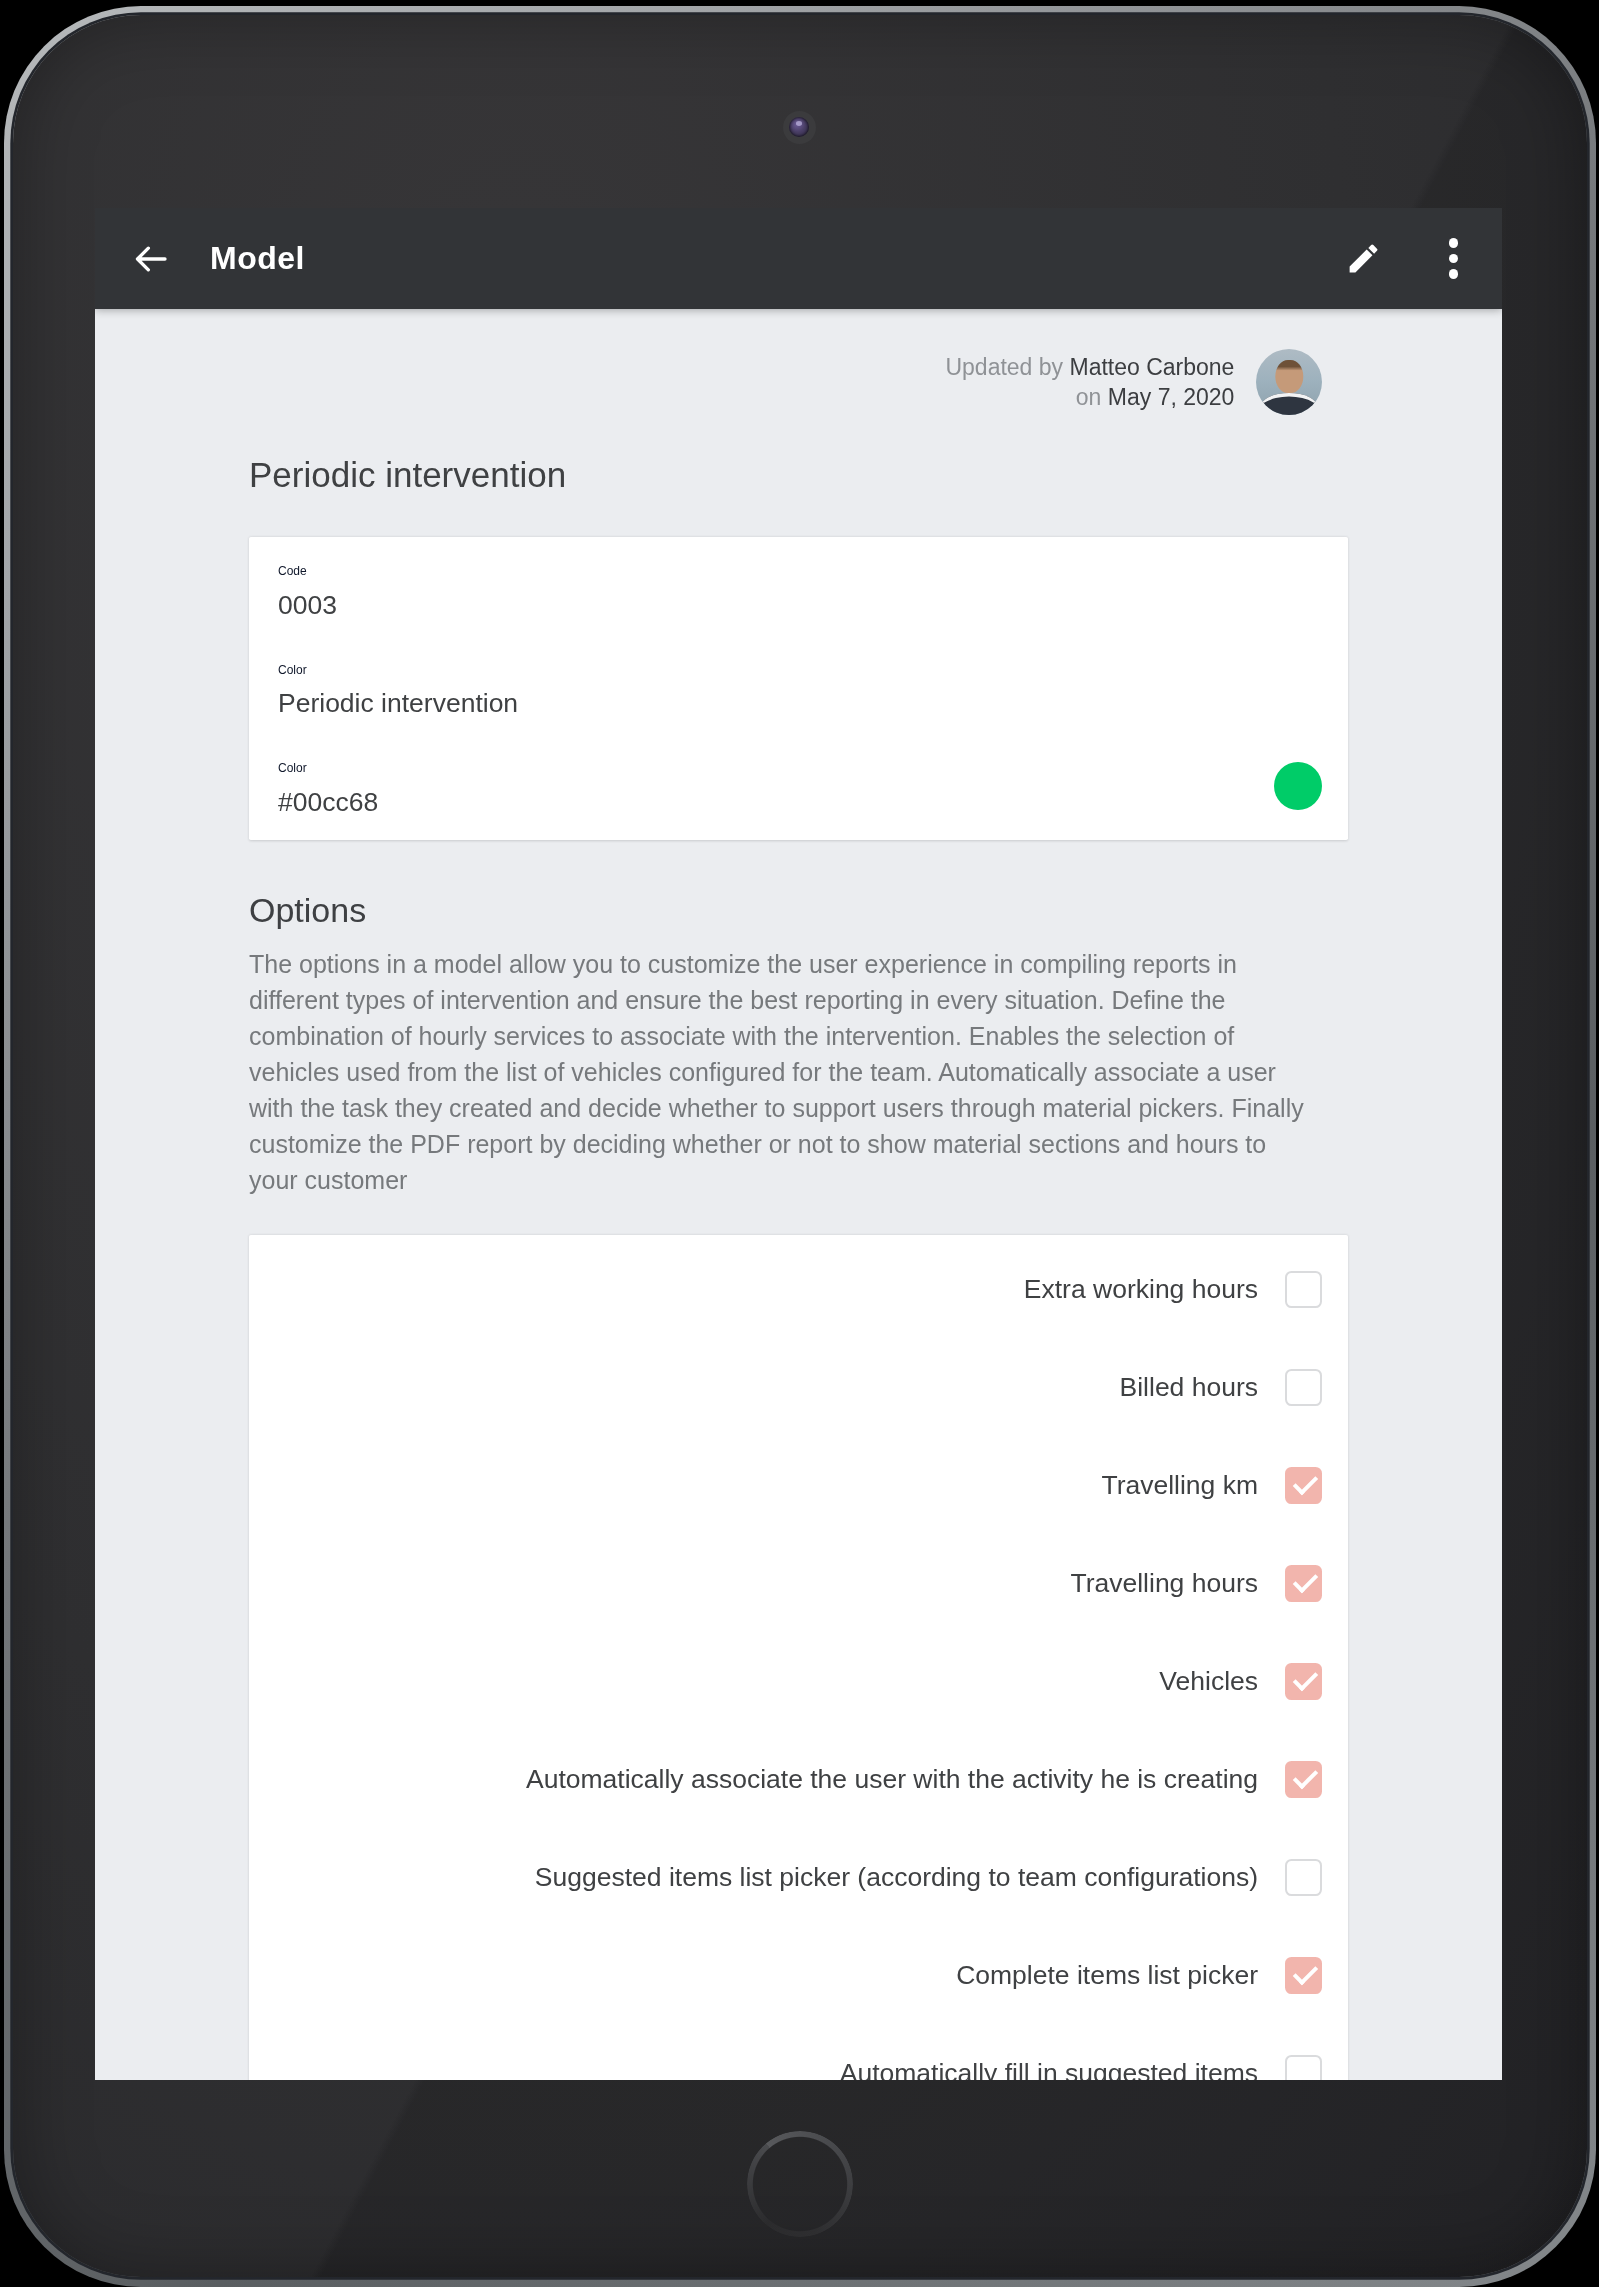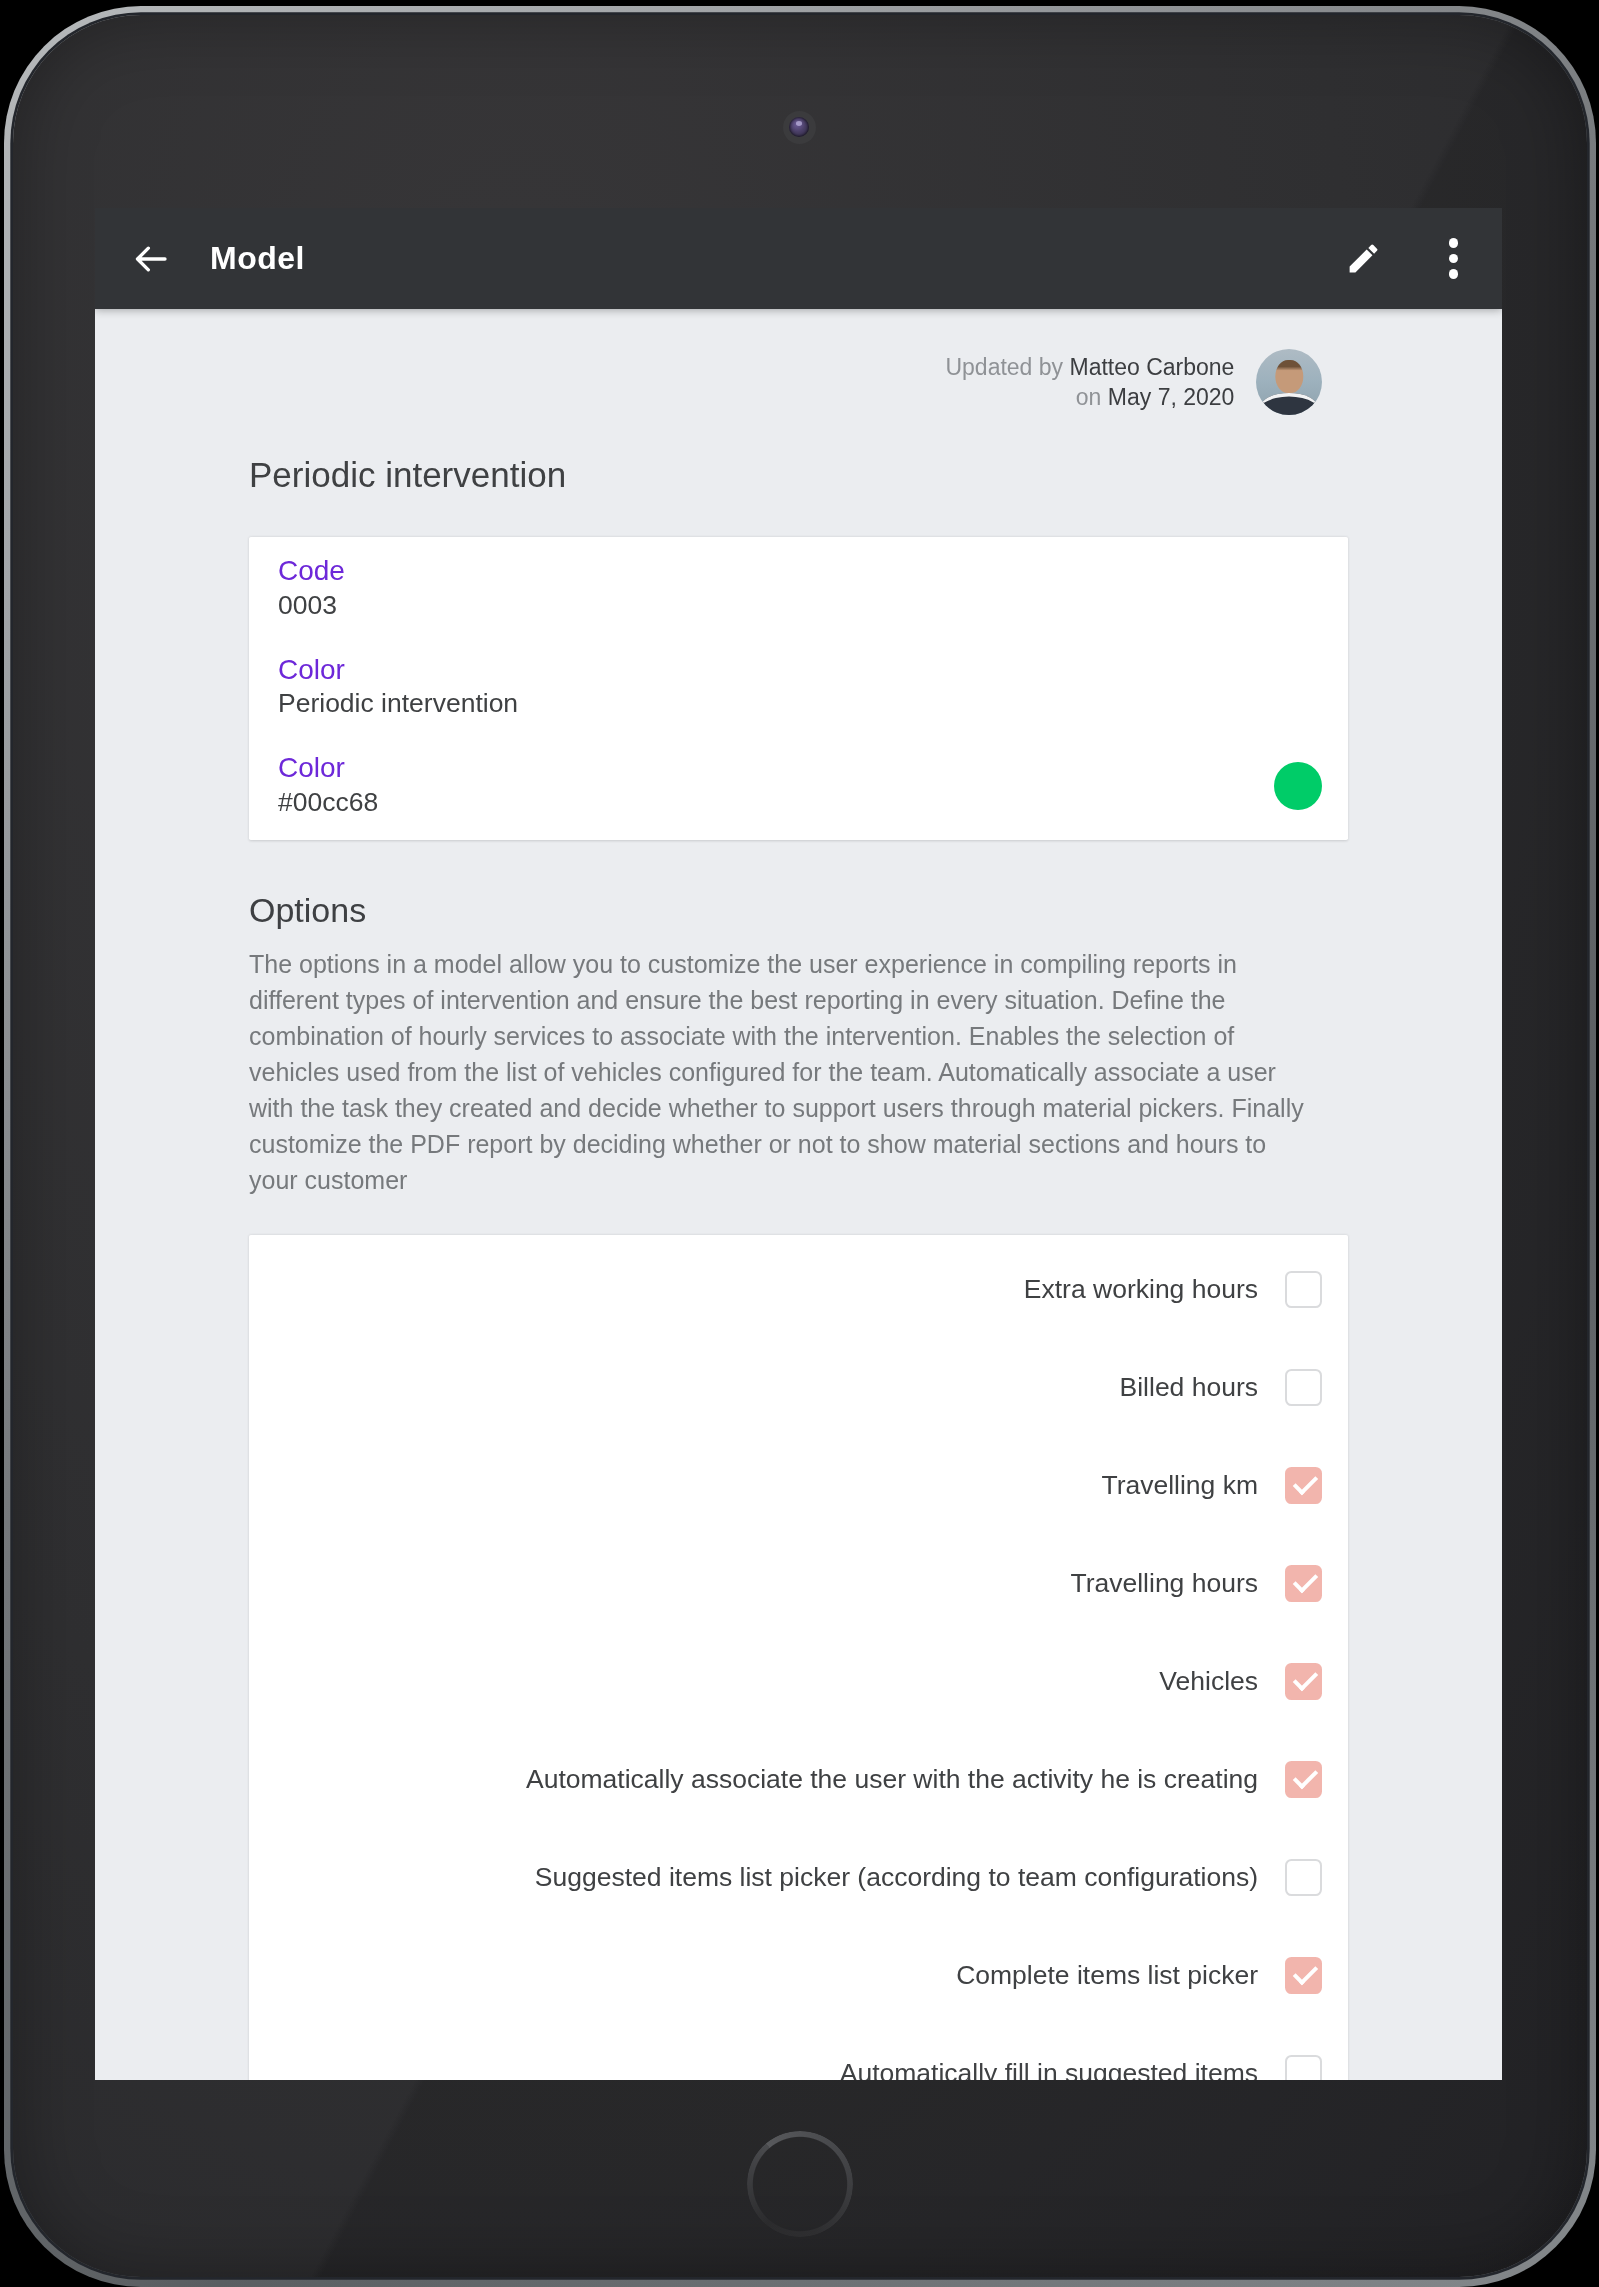--- a/index.html
+++ b/index.html
@@ -54,21 +54,21 @@
   .avatar::after{content:'';position:absolute;left:50%;bottom:-7.3px;width:58px;height:29px;transform:translateX(-50%);
           border-radius:50% 50% 0 0;background:#2e3540;
           box-shadow:inset 0 9.1px 0 -5.5px #f2f3f4;}
 
   .h1{margin-top:40px;font-size:35px;line-height:40px;color:#3f4143;}
 
   .card{background:#fff;border-radius:1.8px;box-shadow:0 0.9px 2.7px rgba(0,0,0,.14);}
   .card1{margin-top:42px;padding:22px 25.6px 22px 29px;}
   .field{position:relative;}
   .field + .field{margin-top:37px;}
-  .flabel{font-size:28px;line-height:24px;color:#6d28d9;}
+  .flabel{font-size:12px;line-height:24px;color:#0f172a;}
   .fvalue{font-size:26.5px;line-height:32px;color:#3f4143;margin-top:5.5px;}
   .swatch{position:absolute;right:0;top:6.4px;width:48px;height:48px;border-radius:50%;}
 
   .options-h{margin-top:50px;font-size:34px;line-height:40px;color:#3e4043;}
   .options-p{margin-top:16px;width:1058px;font-size:25px;line-height:36px;color:#76797c;}
 
   .card2{margin-top:37px;padding:5.5px 25.6px 5.5px 29px;}
   .orow{height:98px;display:flex;align-items:center;justify-content:flex-end;cursor:pointer;}
   .olabel{font-size:26.5px;color:#3f4143;padding-right:27.4px;}
   .cb{flex:0 0 auto;width:37px;height:37px;border-radius:6.4px;border:2.7px solid #dadbdd;background:#fff;position:relative;}

